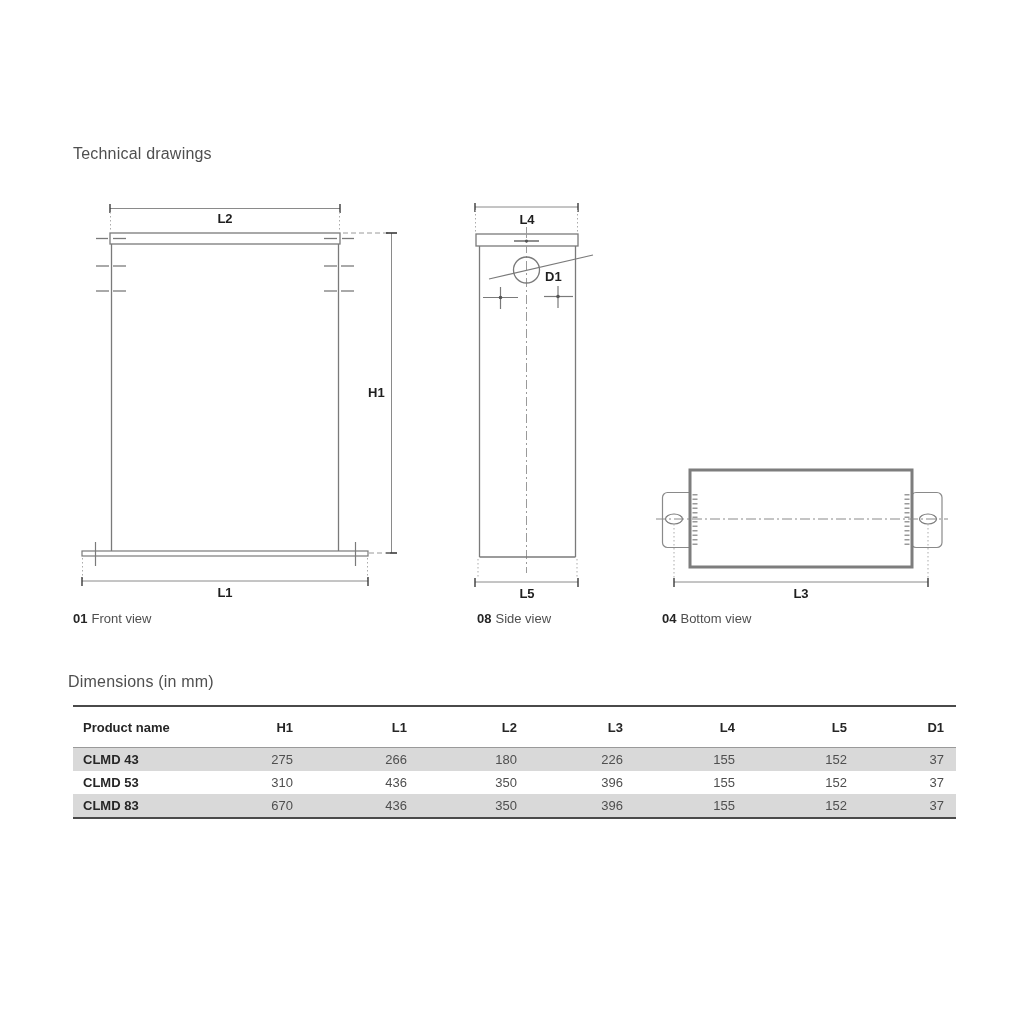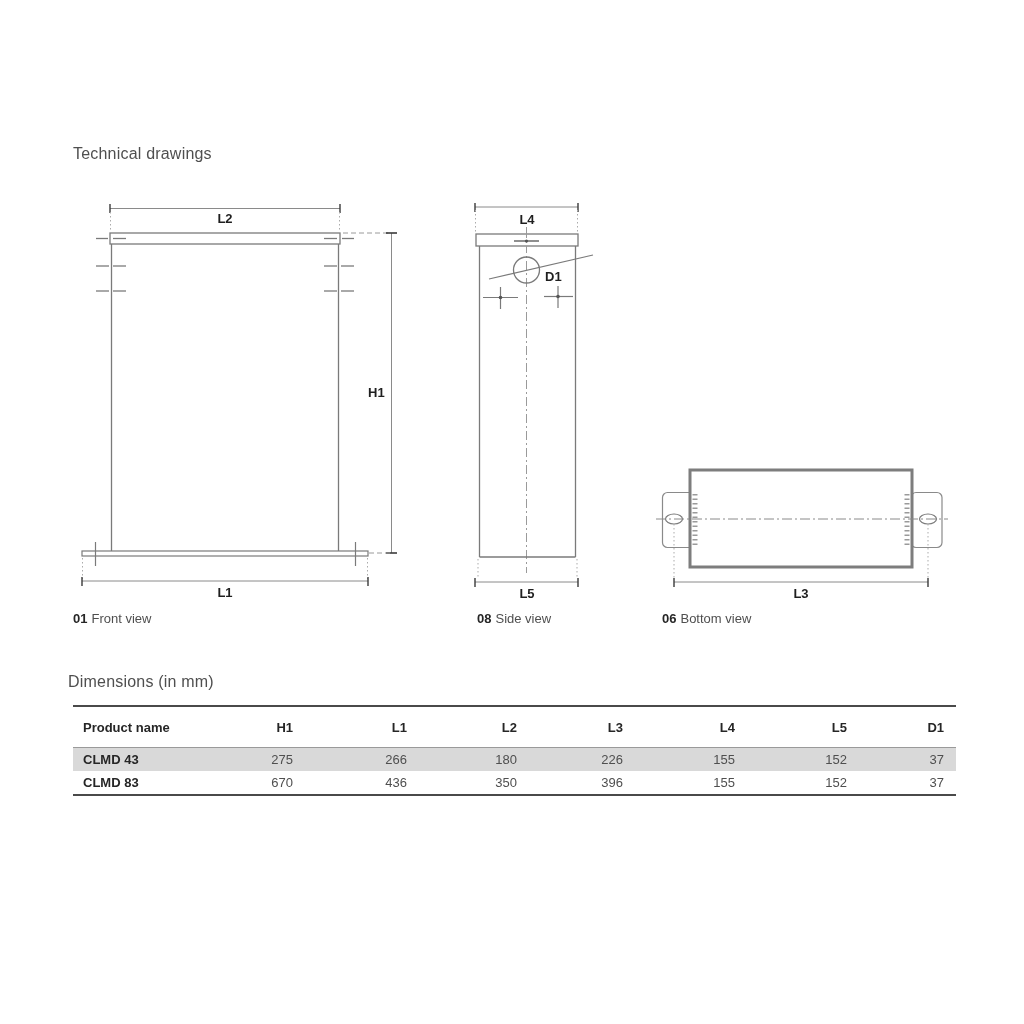--- a/index.html
+++ b/index.html
@@ -144,21 +144,21 @@
   <span class="abs dim-label centerX" style="left:527px;top:586px;">L5</span>
   <span class="abs dim-label centerX" style="left:801px;top:586px;">L3</span>
 
   <div class="abs caption" style="left:73px;top:611px;">
     <span class="num">01</span><span>Front view</span>
   </div>
   <div class="abs caption" style="left:477px;top:611px;">
     <span class="num">08</span><span>Side view</span>
   </div>
   <div class="abs caption" style="left:662px;top:611px;">
-    <span class="num">06</span><span>Bottom view</span>
+    <span class="num">04</span><span>Bottom view</span>
   </div>
 
   <div class="abs" style="left:73px;top:705px;">
     <table class="dims">
       <colgroup>
         <col style="width:160px">
           <col style="width:72px">
           <col style="width:114px">
           <col style="width:110px">
         <col style="width:106px">
@@ -183,20 +183,30 @@
           <td class="name-col">CLMD 43</td>
           <td class="num-col">275</td>
           <td class="num-col">266</td>
           <td class="num-col">180</td>
           <td class="num-col">226</td>
           <td class="num-col">155</td>
           <td class="num-col">152</td>
           <td class="num-col">37</td>
         </tr>
         <tr>
+          <td class="name-col">CLMD 53</td>
+          <td class="num-col">310</td>
+          <td class="num-col">436</td>
+          <td class="num-col">350</td>
+          <td class="num-col">396</td>
+          <td class="num-col">155</td>
+          <td class="num-col">152</td>
+          <td class="num-col">37</td>
+        </tr>
+        <tr>
           <td class="name-col">CLMD 83</td>
           <td class="num-col">670</td>
           <td class="num-col">436</td>
           <td class="num-col">350</td>
           <td class="num-col">396</td>
           <td class="num-col">155</td>
           <td class="num-col">152</td>
           <td class="num-col">37</td>
         </tr>
       </tbody>

